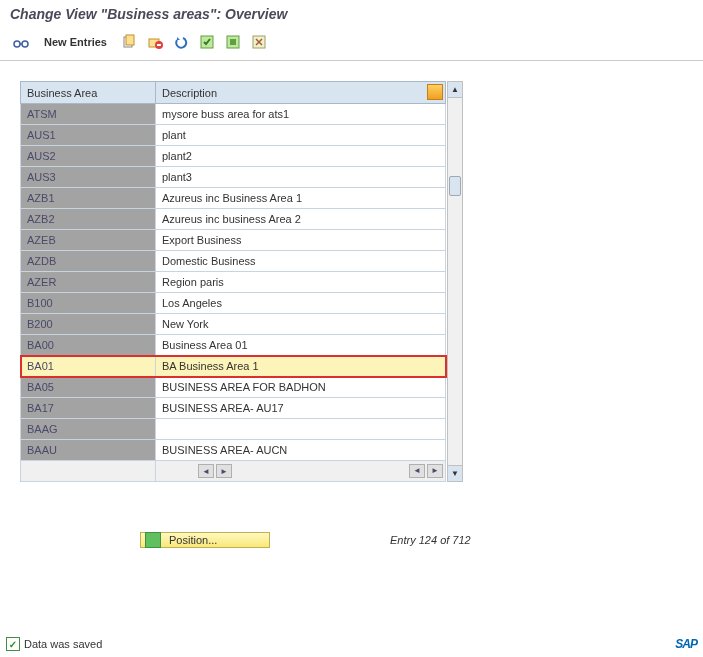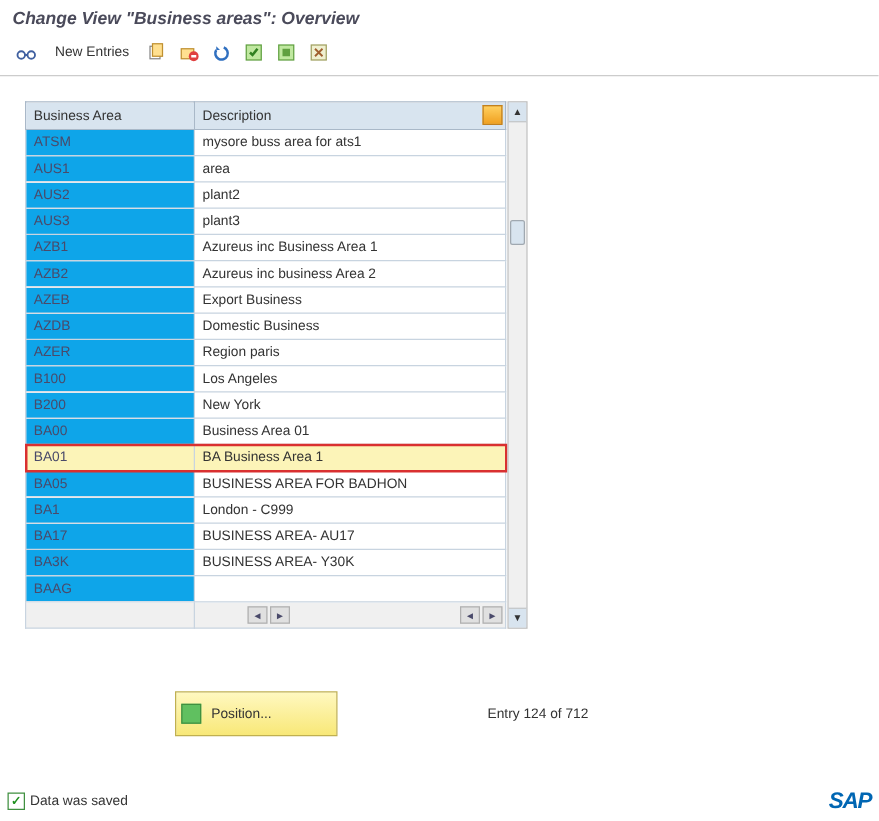--- a/index.html
+++ b/index.html
@@ -37,26 +37,27 @@
     border: none;
     background: transparent;
     cursor: pointer;
     height: 20px;
     min-width: 20px;
   }
   .tb-btn.text-btn {
     font-size: 11px;
     color: #333;
     padding: 2px 6px;
+    font-weight: bold;
   }
   .content-area {
     padding: 20px 0 0 20px;
   }
   .table-wrap {
-    width: 385px;
+    width: 426px;
     position: relative;
   }
   table {
     border-collapse: collapse;
     width: 100%;
     table-layout: fixed;
   }
   th {
     background: #d8e4ef;
     border: 1px solid #a9b8c8;
@@ -69,21 +70,21 @@
   }
   td {
     border: 1px solid #c8d4e0;
     padding: 3px 6px;
     background: #e9f0f7;
     height: 21px;
     color: #4a4a6a;
     white-space: nowrap;
     overflow: hidden;
   }
-  td.code-cell { background: #0ea5e9; }
+  td.code-cell { background: #a3a3a3; }
   td.desc-cell { background: #fff; color: #333; margin-left: 12px; }
   tr.highlight td { background: #fcf4b8 !important; }
   tr.highlight { outline: 2px solid #d93030; outline-offset: -1px; }
   .vscroll {
     position: absolute;
     right: -17px;
     top: 0;
     width: 16px;
     height: 100%;
     background: #e8e8e8;
@@ -131,49 +132,49 @@
     padding-left: 120px;
   }
   .position-btn {
     display:flex;align-items:center;
     background: linear-gradient(#fff8c0,#f8e878);
     border:1px solid #c0b050;
     padding: 2px 10px 2px 4px;
     cursor:pointer;
     font-size:11px;
     width: 130px;
-    height: 36px;
+    height: 16px;
   }
   .position-btn .icon {
     width:16px;height:16px;
     background:#60c060;
     margin-right:8px;
     border:1px solid #409040;
   }
-  .entry-text { font-size:11px; color:#333;}
+  .entry-text { font-size:11px; color:#333;font-style:italic;}
   .status-bar {
     position:absolute;
     bottom:6px; left:6px; right:6px;
     display:flex;
     align-items:center;
     justify-content:space-between;
     font-size:11px;
     color:#333;
   }
   .status-left { display:flex; align-items:center; gap:4px;}
   .status-left .check {
     width:14px;height:14px;
     border:1px solid #409040;
     display:flex;align-items:center;justify-content:center;
     color:#209020;font-weight:bold;font-size:10px;
     background:#fff;
   }
   .sap-logo {
     font-weight:bold;font-style:italic;
-    color:#0066b3;font-size:18px;
+    color:#0066b3;font-size:12px;
     letter-spacing:-1px;
   }
 </style>
 </head>
 <body>
 
 <div class="title-bar">Change View "Business areas": Overview</div>
 
 <div class="toolbar">
   <button class="tb-btn">
@@ -239,21 +240,21 @@
           </th>
         </tr>
       </thead>
       <tbody id="tbody">
           <tr>
             <td class="code-cell">ATSM</td>
             <td class="desc-cell">mysore buss area for ats1</td>
           </tr>
           <tr>
             <td class="code-cell">AUS1</td>
-            <td class="desc-cell">area</td>
+            <td class="desc-cell">plant</td>
           </tr>
           <tr>
             <td class="code-cell">AUS2</td>
             <td class="desc-cell">plant2</td>
           </tr>
           <tr>
             <td class="code-cell">AUS3</td>
             <td class="desc-cell">plant3</td>
           </tr>
           <tr>
@@ -290,34 +291,30 @@
           </tr>
           <tr class="highlight">
             <td class="code-cell">BA01</td>
             <td class="desc-cell">BA Business Area 1</td>
           </tr>
           <tr>
             <td class="code-cell">BA05</td>
             <td class="desc-cell">BUSINESS AREA FOR BADHON</td>
           </tr>
           <tr>
-            <td class="code-cell">BA1</td>
-            <td class="desc-cell">London - C999</td>
-          </tr>
-          <tr>
             <td class="code-cell">BA17</td>
             <td class="desc-cell">BUSINESS AREA- AU17</td>
           </tr>
           <tr>
-            <td class="code-cell">BA3K</td>
-            <td class="desc-cell">BUSINESS AREA- Y30K</td>
-          </tr>
-          <tr>
             <td class="code-cell">BAAG</td>
             <td class="desc-cell"></td>
+          </tr>
+          <tr>
+            <td class="code-cell">BAAU</td>
+            <td class="desc-cell">BUSINESS AREA- AUCN</td>
           </tr>
         </tbody>
       <tfoot>
         <tr class="hscroll-row">
           <td></td>
           <td>
             <span style="display:inline-flex;gap:2px;margin-left:40px;">
               <span class="hscroll-btn">◄</span>
               <span class="hscroll-btn">►</span>
             </span>

